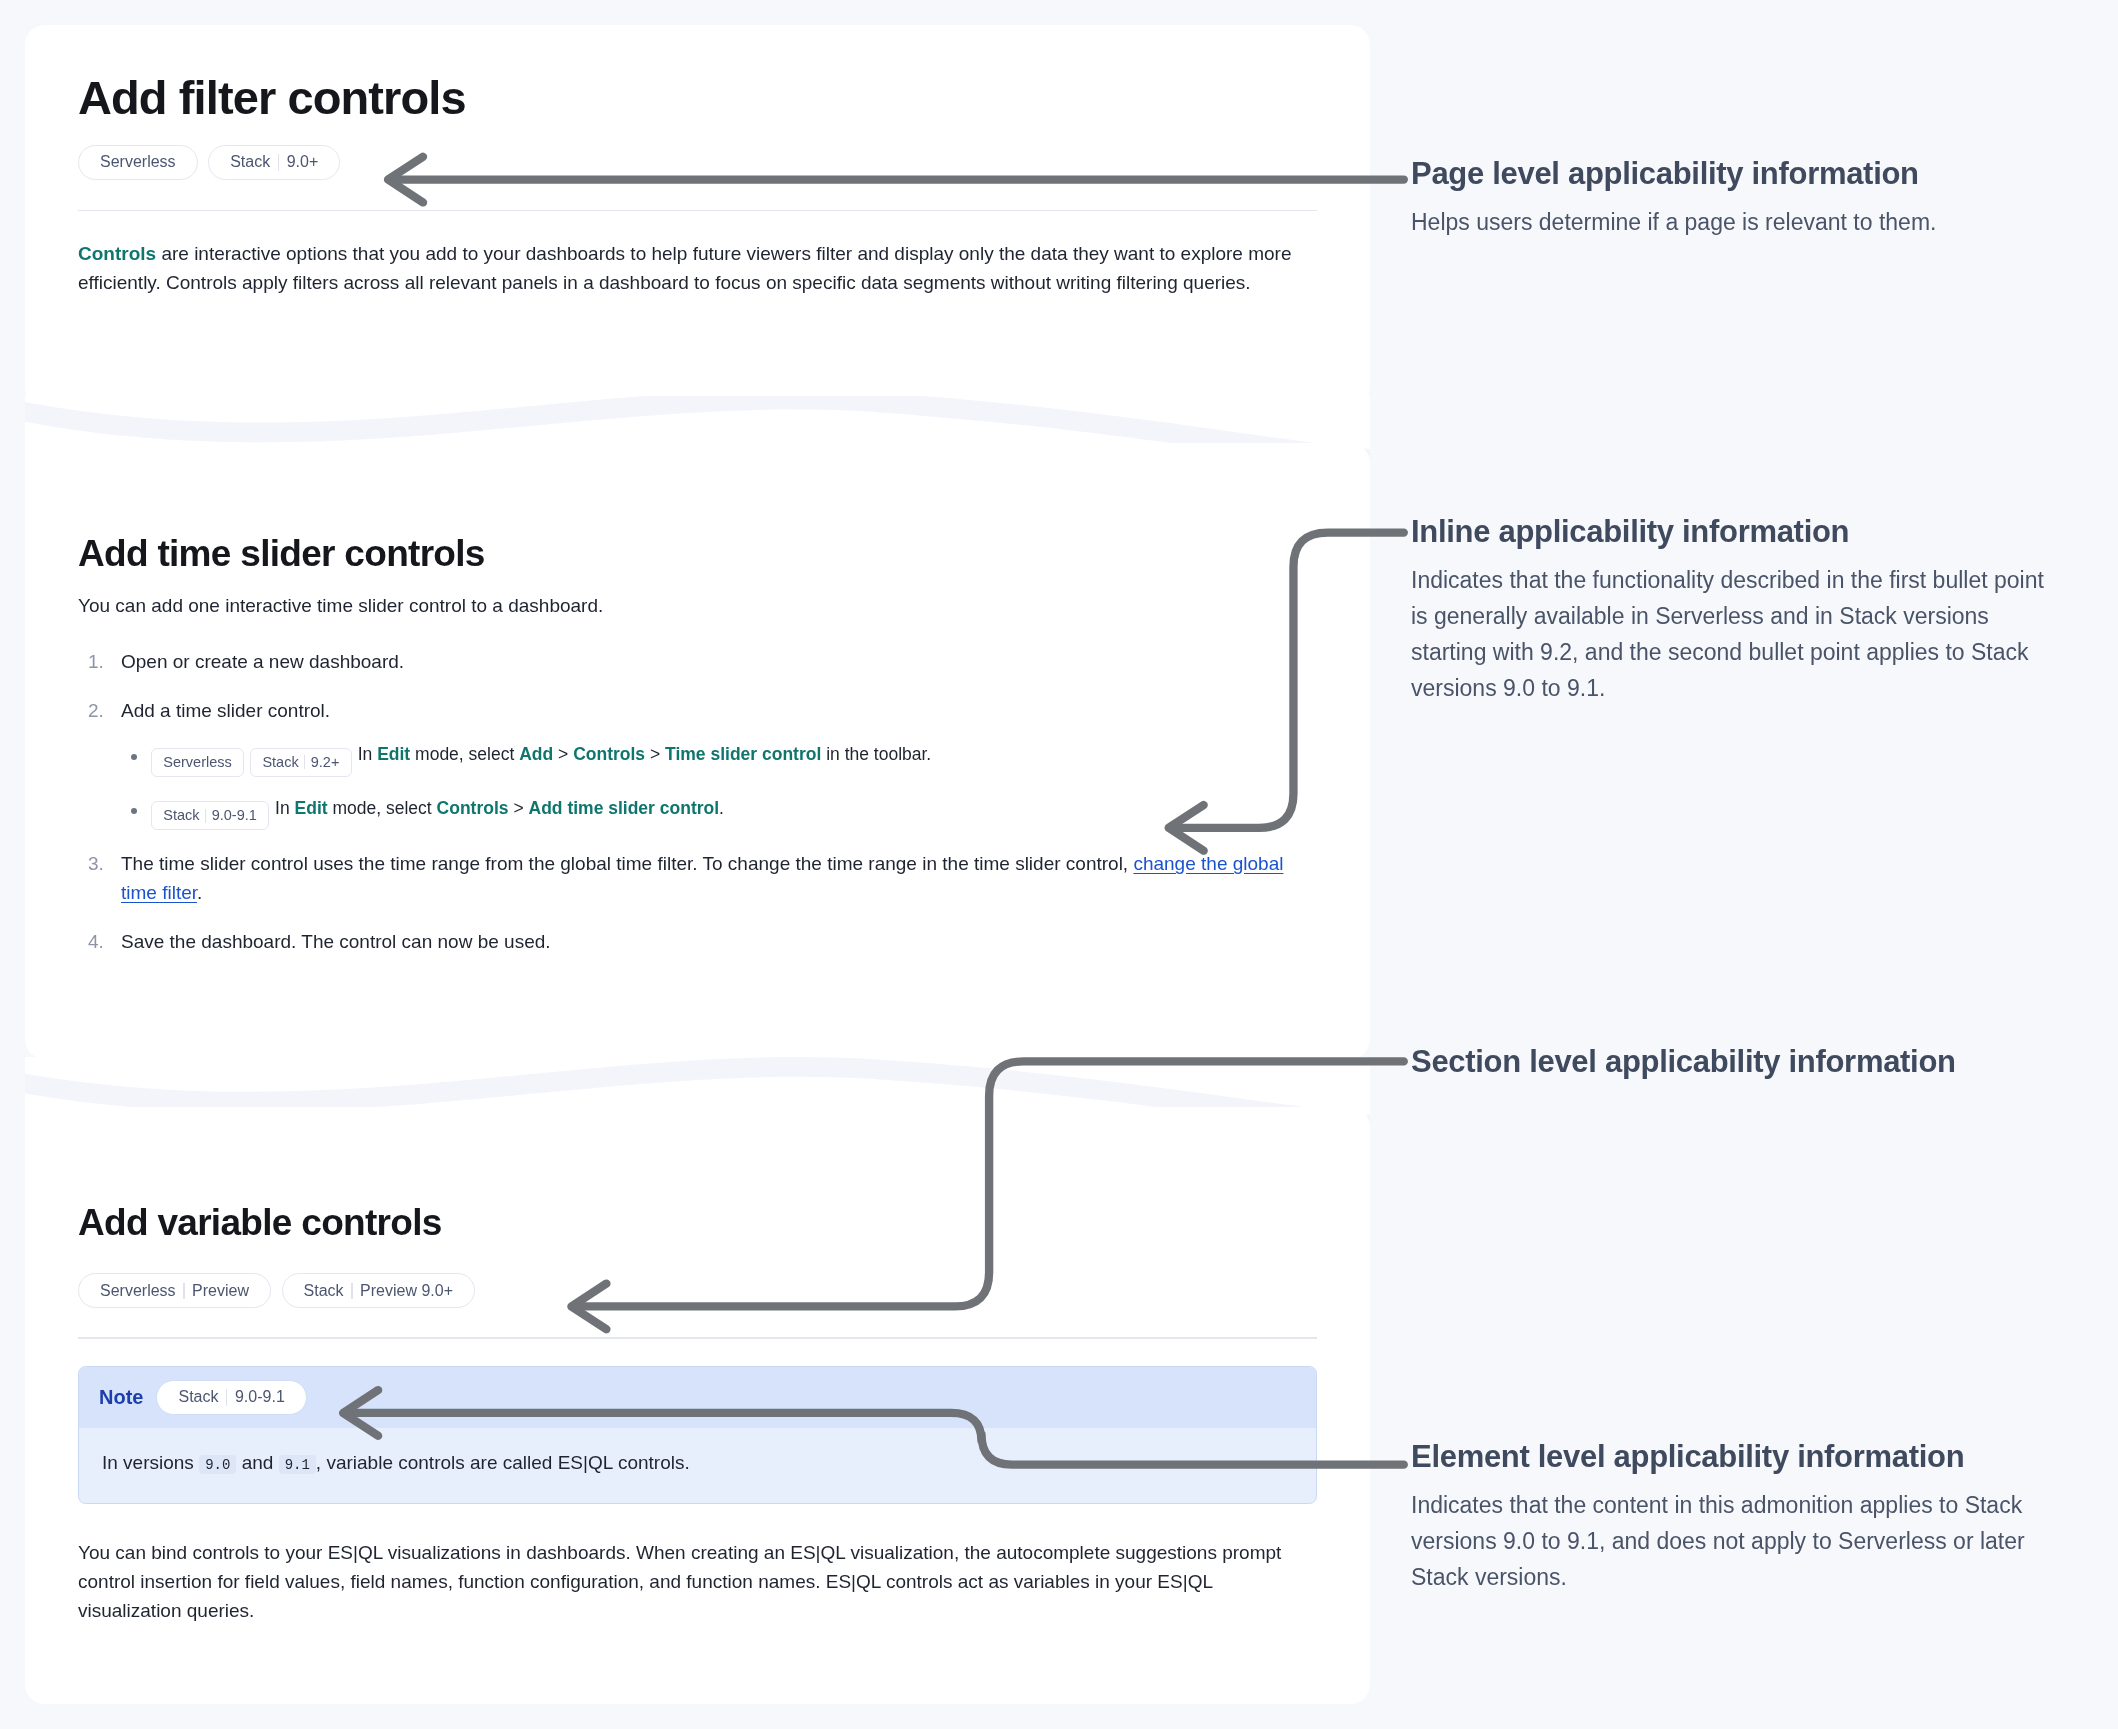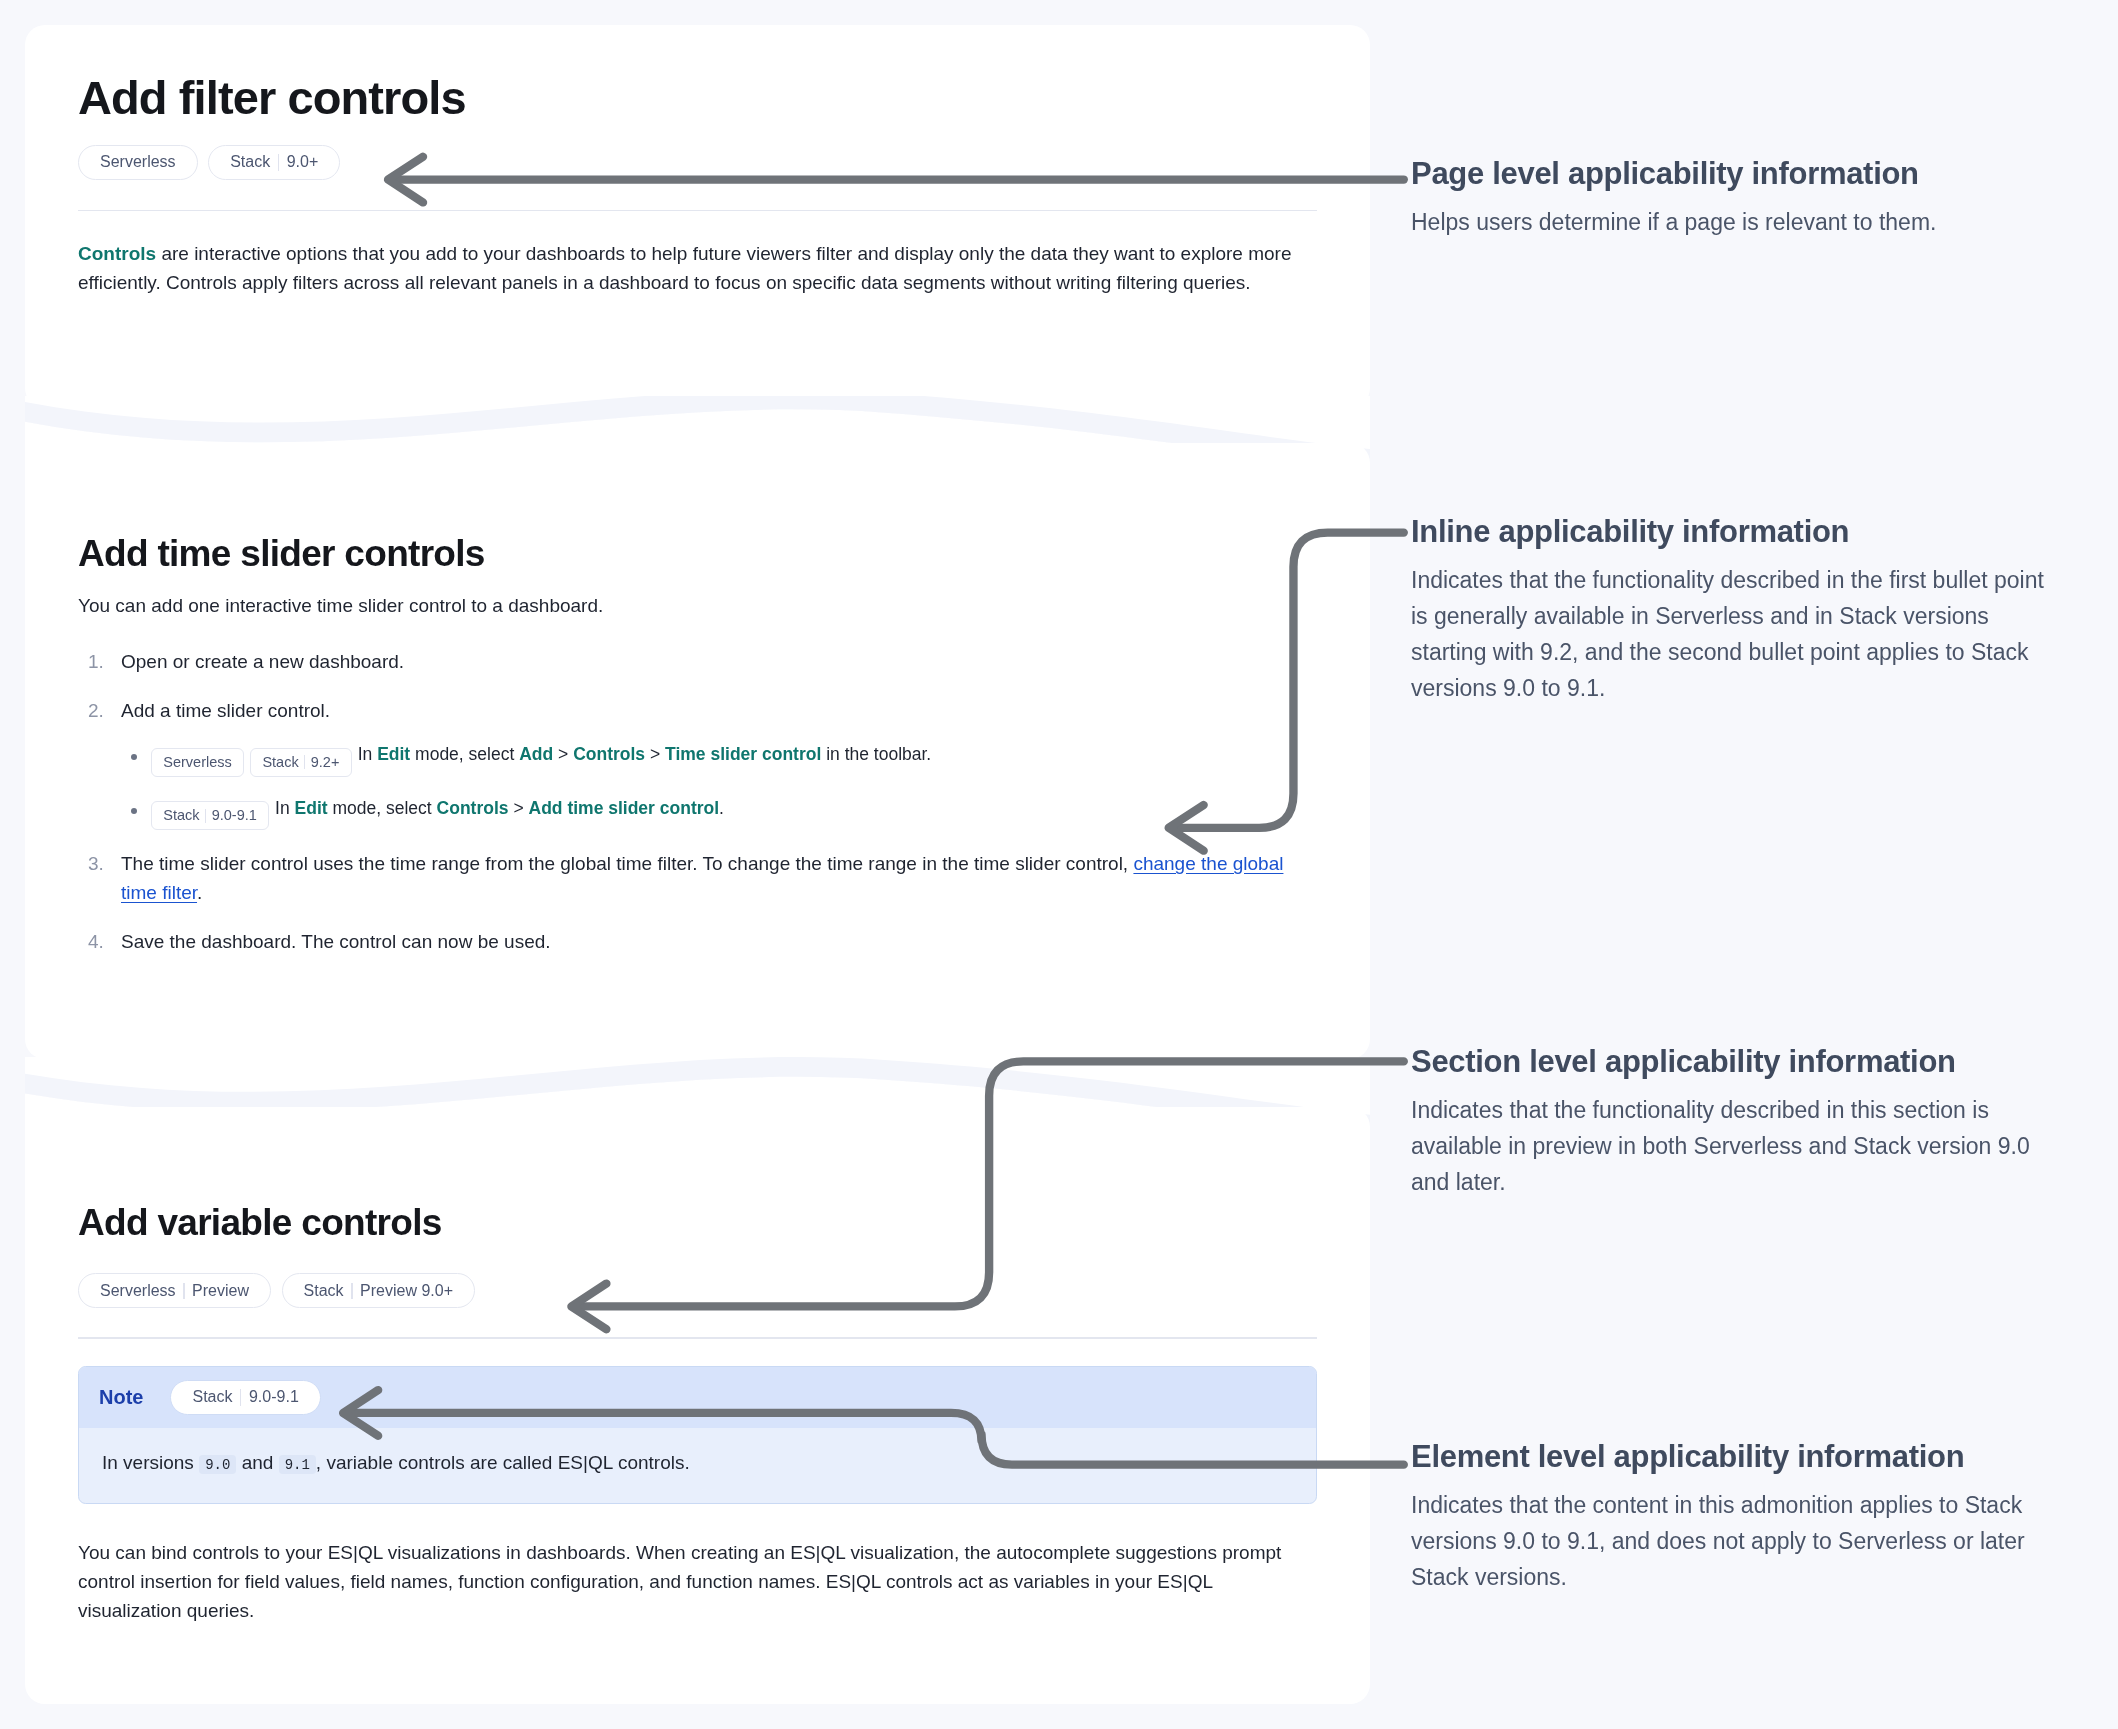--- a/index.html
+++ b/index.html
@@ -211,21 +211,21 @@
   .note {
     border: 1.5px solid #c9d9f4;
     border-radius: 7.6px;
     overflow: hidden;
     background: #e8effc;
   }
   .note-head {
     background: #d7e3fb;
     display: flex;
     align-items: center;
-    gap: 27px;
+    gap: 13px;
     padding: 13px 20px;
   }
   .note-label {
     font-size: 20px;
     font-weight: 700;
     color: #1c3faa;
   }
   .note-body {
     padding: 21px 23px 26px 23px;
     font-size: 19px;
@@ -395,21 +395,20 @@
       <p>Helps users determine if a page is relevant to them.</p>
     </div>
 
     <div class="anno" id="anno-2">
       <h3>Inline applicability information</h3>
       <p>Indicates that the functionality described in the first bullet point is generally available in Serverless and in Stack versions starting with 9.2, and the second bullet point applies to Stack versions 9.0 to 9.1.</p>
     </div>
 
     <div class="anno" id="anno-3">
       <h3>Section level applicability information</h3>
-      <p>Indicates that the functionality described in this section is available in preview in both Serverless and Stack version 9.0 and later.</p>
     </div>
 
     <div class="anno" id="anno-4">
       <h3>Element level applicability information</h3>
       <p>Indicates that the content in this admonition applies to Stack versions 9.0 to 9.1, and does not apply to Serverless or later Stack versions.</p>
     </div>
 
   </div>
 
   <svg id="connectors" viewBox="0 0 2785 2273">

